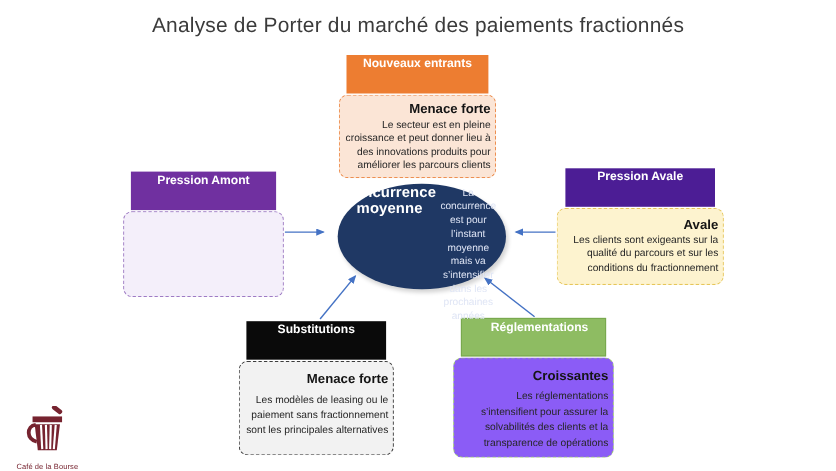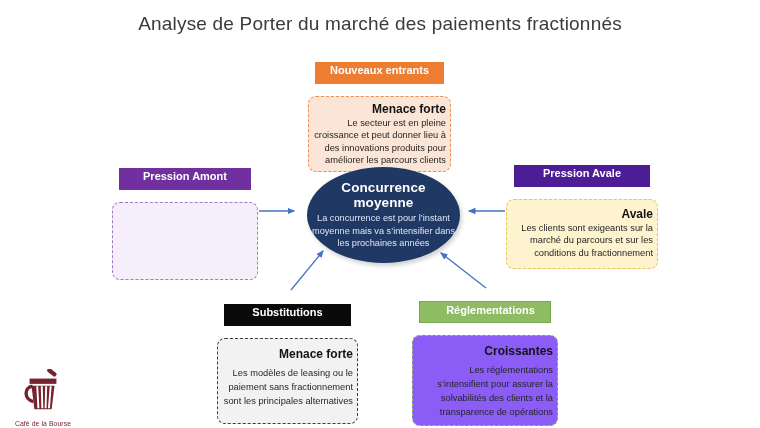--- a/index.html
+++ b/index.html
@@ -6,21 +6,21 @@
   #canvas{
     position:relative;width:760px;height:428px;background:#ffffff;overflow:hidden;
     font-family:"Liberation Sans","DejaVu Sans",sans-serif;
   }
   .title{
     position:absolute;top:13px;left:0;width:100%;text-align:center;
     font-size:19px;color:#3b3b3b;letter-spacing:.2px;white-space:nowrap;
   }
   .force{position:absolute;}
   .force-header{
-    margin:12px auto;height:22px;line-height:17px;font-size:11px;font-weight:bold;
+    margin:0 auto;height:35px;line-height:17px;font-size:11px;font-weight:bold;
     color:#ffffff;text-align:center;width:90%;
   }
   .force-body{
     margin-top:1px;border-radius:8px;padding:3px 4px 5px;text-align:right;
     box-sizing:border-box;
   }
   .force-level{font-size:12px;font-weight:bold;color:#141414;margin:2px 0 1px;}
   .force-desc{font-size:9.3px;color:#262626;line-height:1.33;}
 
   
@@ -46,21 +46,21 @@
   #force-bl .force-level{margin-bottom:6px;}
   #force-bl .force-desc{line-height:1.5;}
   #force-br{left:412px;top:289px;width:146px;}
   #force-br .force-body{min-height:88px;padding-top:6px;}
   #force-br .force-level{margin-bottom:6px;}
   #force-br .force-desc{line-height:1.5;}
 
   .ellipse{
     position:absolute;left:307px;top:167px;width:153px;height:96px;
     background:#1F3864;border-radius:50%;
-    display:flex;flex-direction:column;justify-content:center;
+    display:flex;flex-direction:row;justify-content:center;
     text-align:center;color:#ffffff;padding:0 5px;box-sizing:border-box;
     box-shadow:2px 3px 4px rgba(0,0,0,.18);
   }
   .ellipse-title{font-size:13.5px;font-weight:bold;letter-spacing:.1px;}
   .ellipse-body{font-size:9.2px;color:#dfe5f5;line-height:1.35;margin-top:2px;}
 
   #arrows{position:absolute;left:0;top:0;pointer-events:none;}
 
   .logo{position:absolute;left:8px;top:369px;width:70px;text-align:center;}
   .logo-text{font-size:6.8px;color:#76232F;margin-top:1px;letter-spacing:.1px;}
@@ -96,21 +96,21 @@
   <div class="force f-purple" id="force-left">
     <div class="force-header">Pression Amont</div>
     <div class="force-body">
     </div>
   </div>
 
   <div class="force f-gold" id="force-right">
     <div class="force-header">Pression Avale</div>
     <div class="force-body">
       <div class="force-level">Avale</div>
-      <div class="force-desc">Les clients sont exigeants sur la marché du parcours et sur les conditions du fractionnement</div>
+      <div class="force-desc">Les clients sont exigeants sur la qualité du parcours et sur les conditions du fractionnement</div>
     </div>
   </div>
 
   <div class="force f-black" id="force-bl">
     <div class="force-header">Substitutions</div>
     <div class="force-body">
       <div class="force-level">Menace forte</div>
       <div class="force-desc">Les modèles de leasing ou le paiement sans fractionnement sont les principales alternatives</div>
     </div>
   </div>

